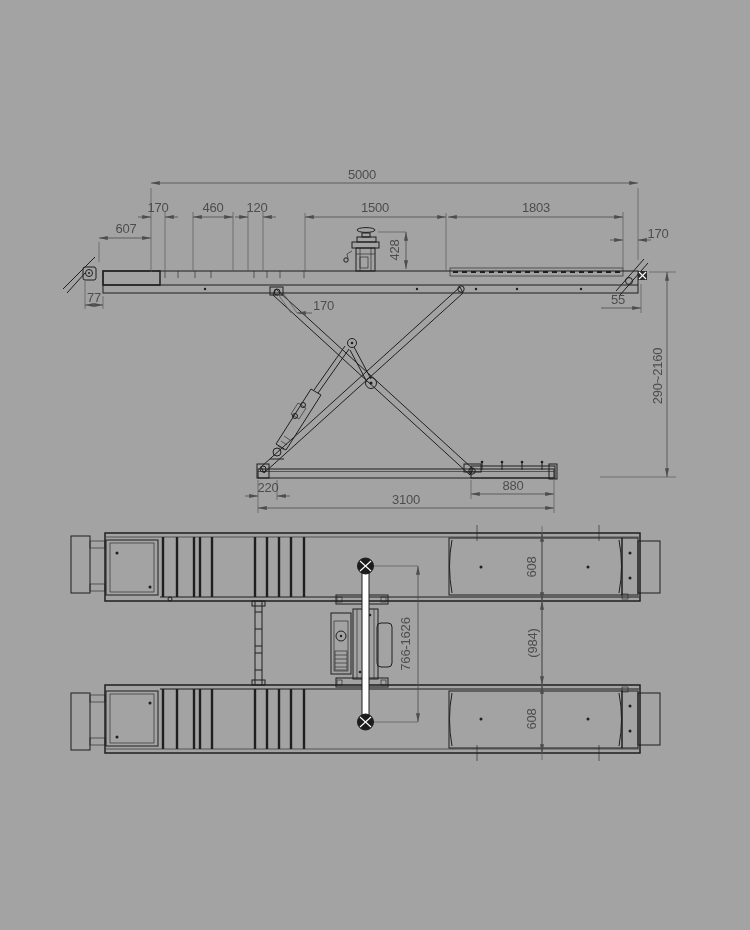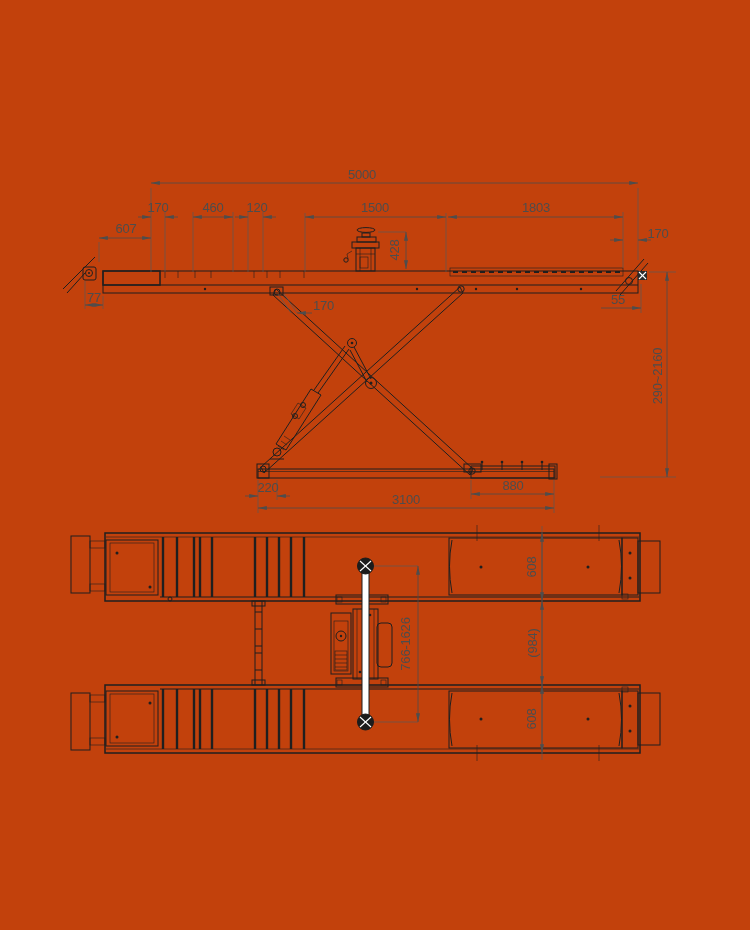--- a/index.html
+++ b/index.html
@@ -1,16 +1,16 @@
 <!DOCTYPE html>
 <html><head>
 <meta charset="utf-8">
 <style>
   html,body{margin:0;padding:0;background:#fff;}
-  .canvas{position:relative;width:750px;height:930px;background:#c2410c;overflow:hidden;}
+  .canvas{position:relative;width:750px;height:930px;background:#a3a3a3;overflow:hidden;}
   svg{display:block;}
   .g{stroke:#1f1f1f;stroke-width:1;fill:none;}
   .gb{stroke:#1f1f1f;stroke-width:1.5;fill:none;}
   .gt{stroke:#1f1f1f;stroke-width:0.6;fill:none;}
   .stripe{stroke:#1f1f1f;stroke-width:2.4;fill:none;}
   .dim{stroke:#4d4d4d;stroke-width:0.8;fill:none;}
   .ext{stroke:#5a5a5a;stroke-width:0.7;fill:none;}
   .dot{fill:#1f1f1f;stroke:none;}
   .dt{font-family:"Liberation Sans",sans-serif;font-size:13px;fill:#4d4d4d;letter-spacing:-0.2px;}
   .knob{fill:#1c1c1c;stroke:#1c1c1c;}

